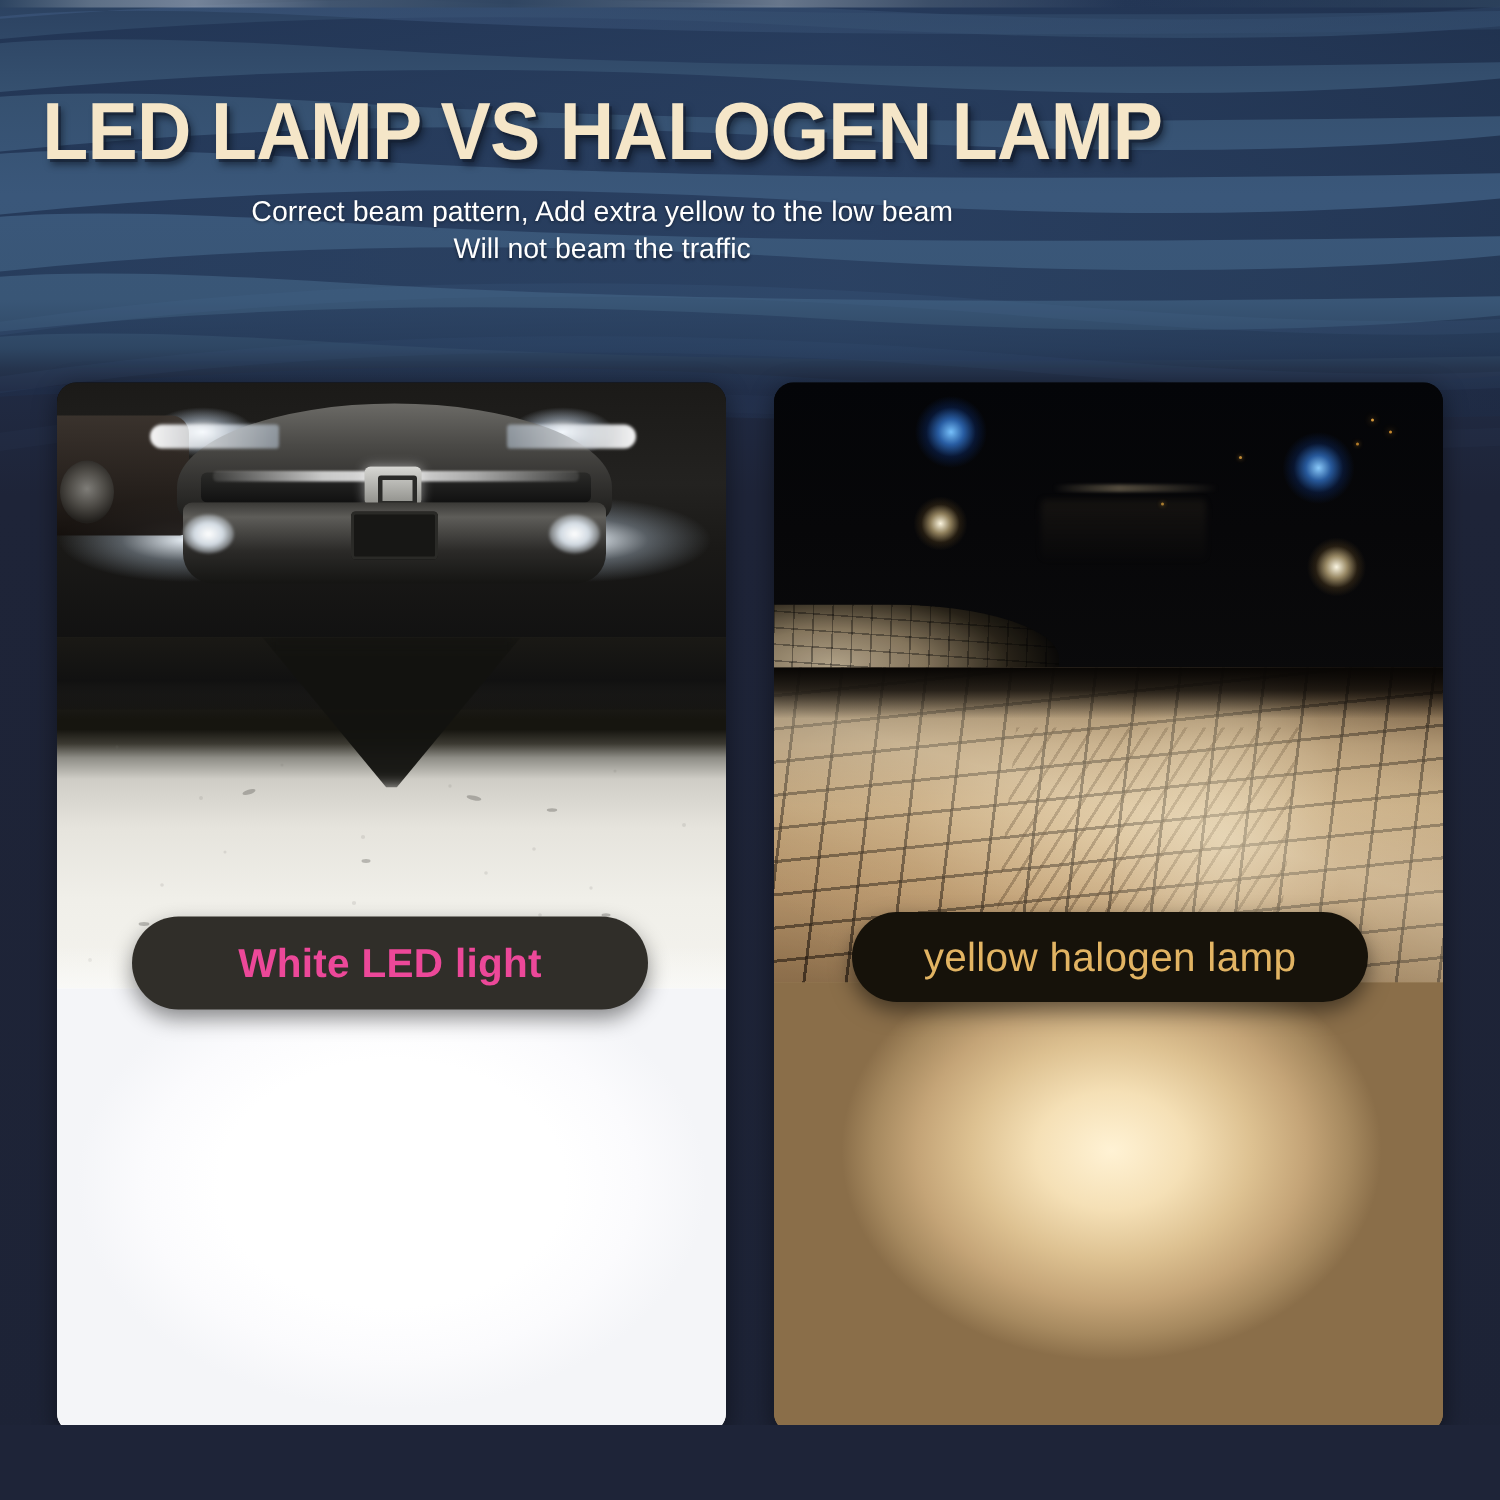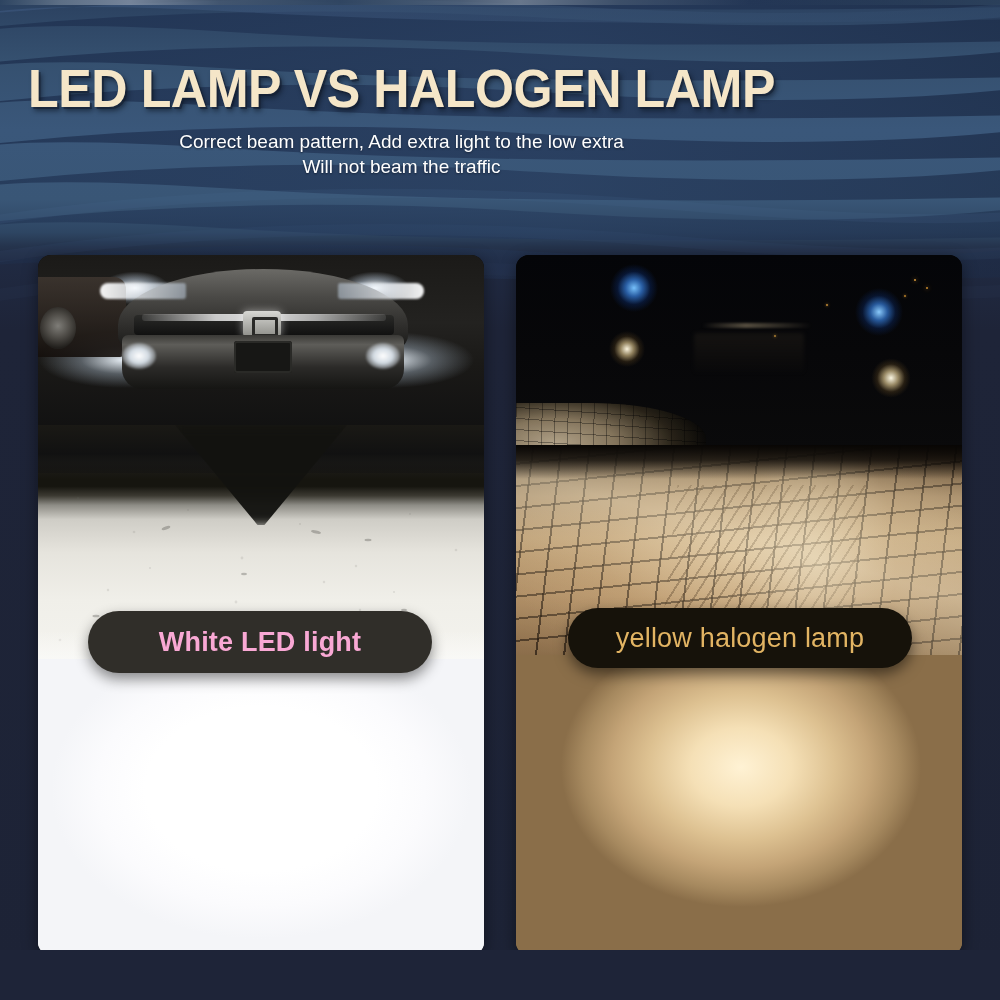--- a/index.html
+++ b/index.html
@@ -286,21 +286,21 @@
     z-index:8;
     white-space:nowrap;
   }
   .badge-led {
     left:88px; top:611px;
     width:344px; height:62px;
     background:#302e29;
     box-shadow:0 6px 14px rgba(0,0,0,.45);
   }
   .badge-led span {
-    color:#f9a8d4;
+    color:#ec4899;
     font-size:27px;
     font-weight:bold;
     letter-spacing:.2px;
   }
   .badge-halogen {
     left:568px; top:608px;
     width:344px; height:60px;
     background:#16120a;
     box-shadow:0 6px 14px rgba(0,0,0,.5);
   }
@@ -356,21 +356,21 @@
       <path d="M-40,124 Q300,56 740,92 T1180,62" fill="none" stroke="#3f5c82" stroke-width="11" opacity=".22"></path>
       <path d="M-40,162 Q300,94 740,130 T1180,100" fill="none" stroke="#35506f" stroke-width="12" opacity=".18"></path>
     </svg>
 
     <div class="bg-topstrip"></div>
   </div>
 
   <div class="header">
     <div class="title">LED LAMP VS HALOGEN LAMP</div>
     <div class="subtitle">
-      <span>Correct beam pattern, Add extra light to the low extra</span>
+      <span>Correct beam pattern, Add extra yellow to the low beam</span>
       <span class="line2">Will not beam the traffic</span>
     </div>
   </div>
 
   <div class="panels">
 
     <div class="panel panel-left">
 
       <div class="l-night">
         <div class="l-sidecar"></div>

